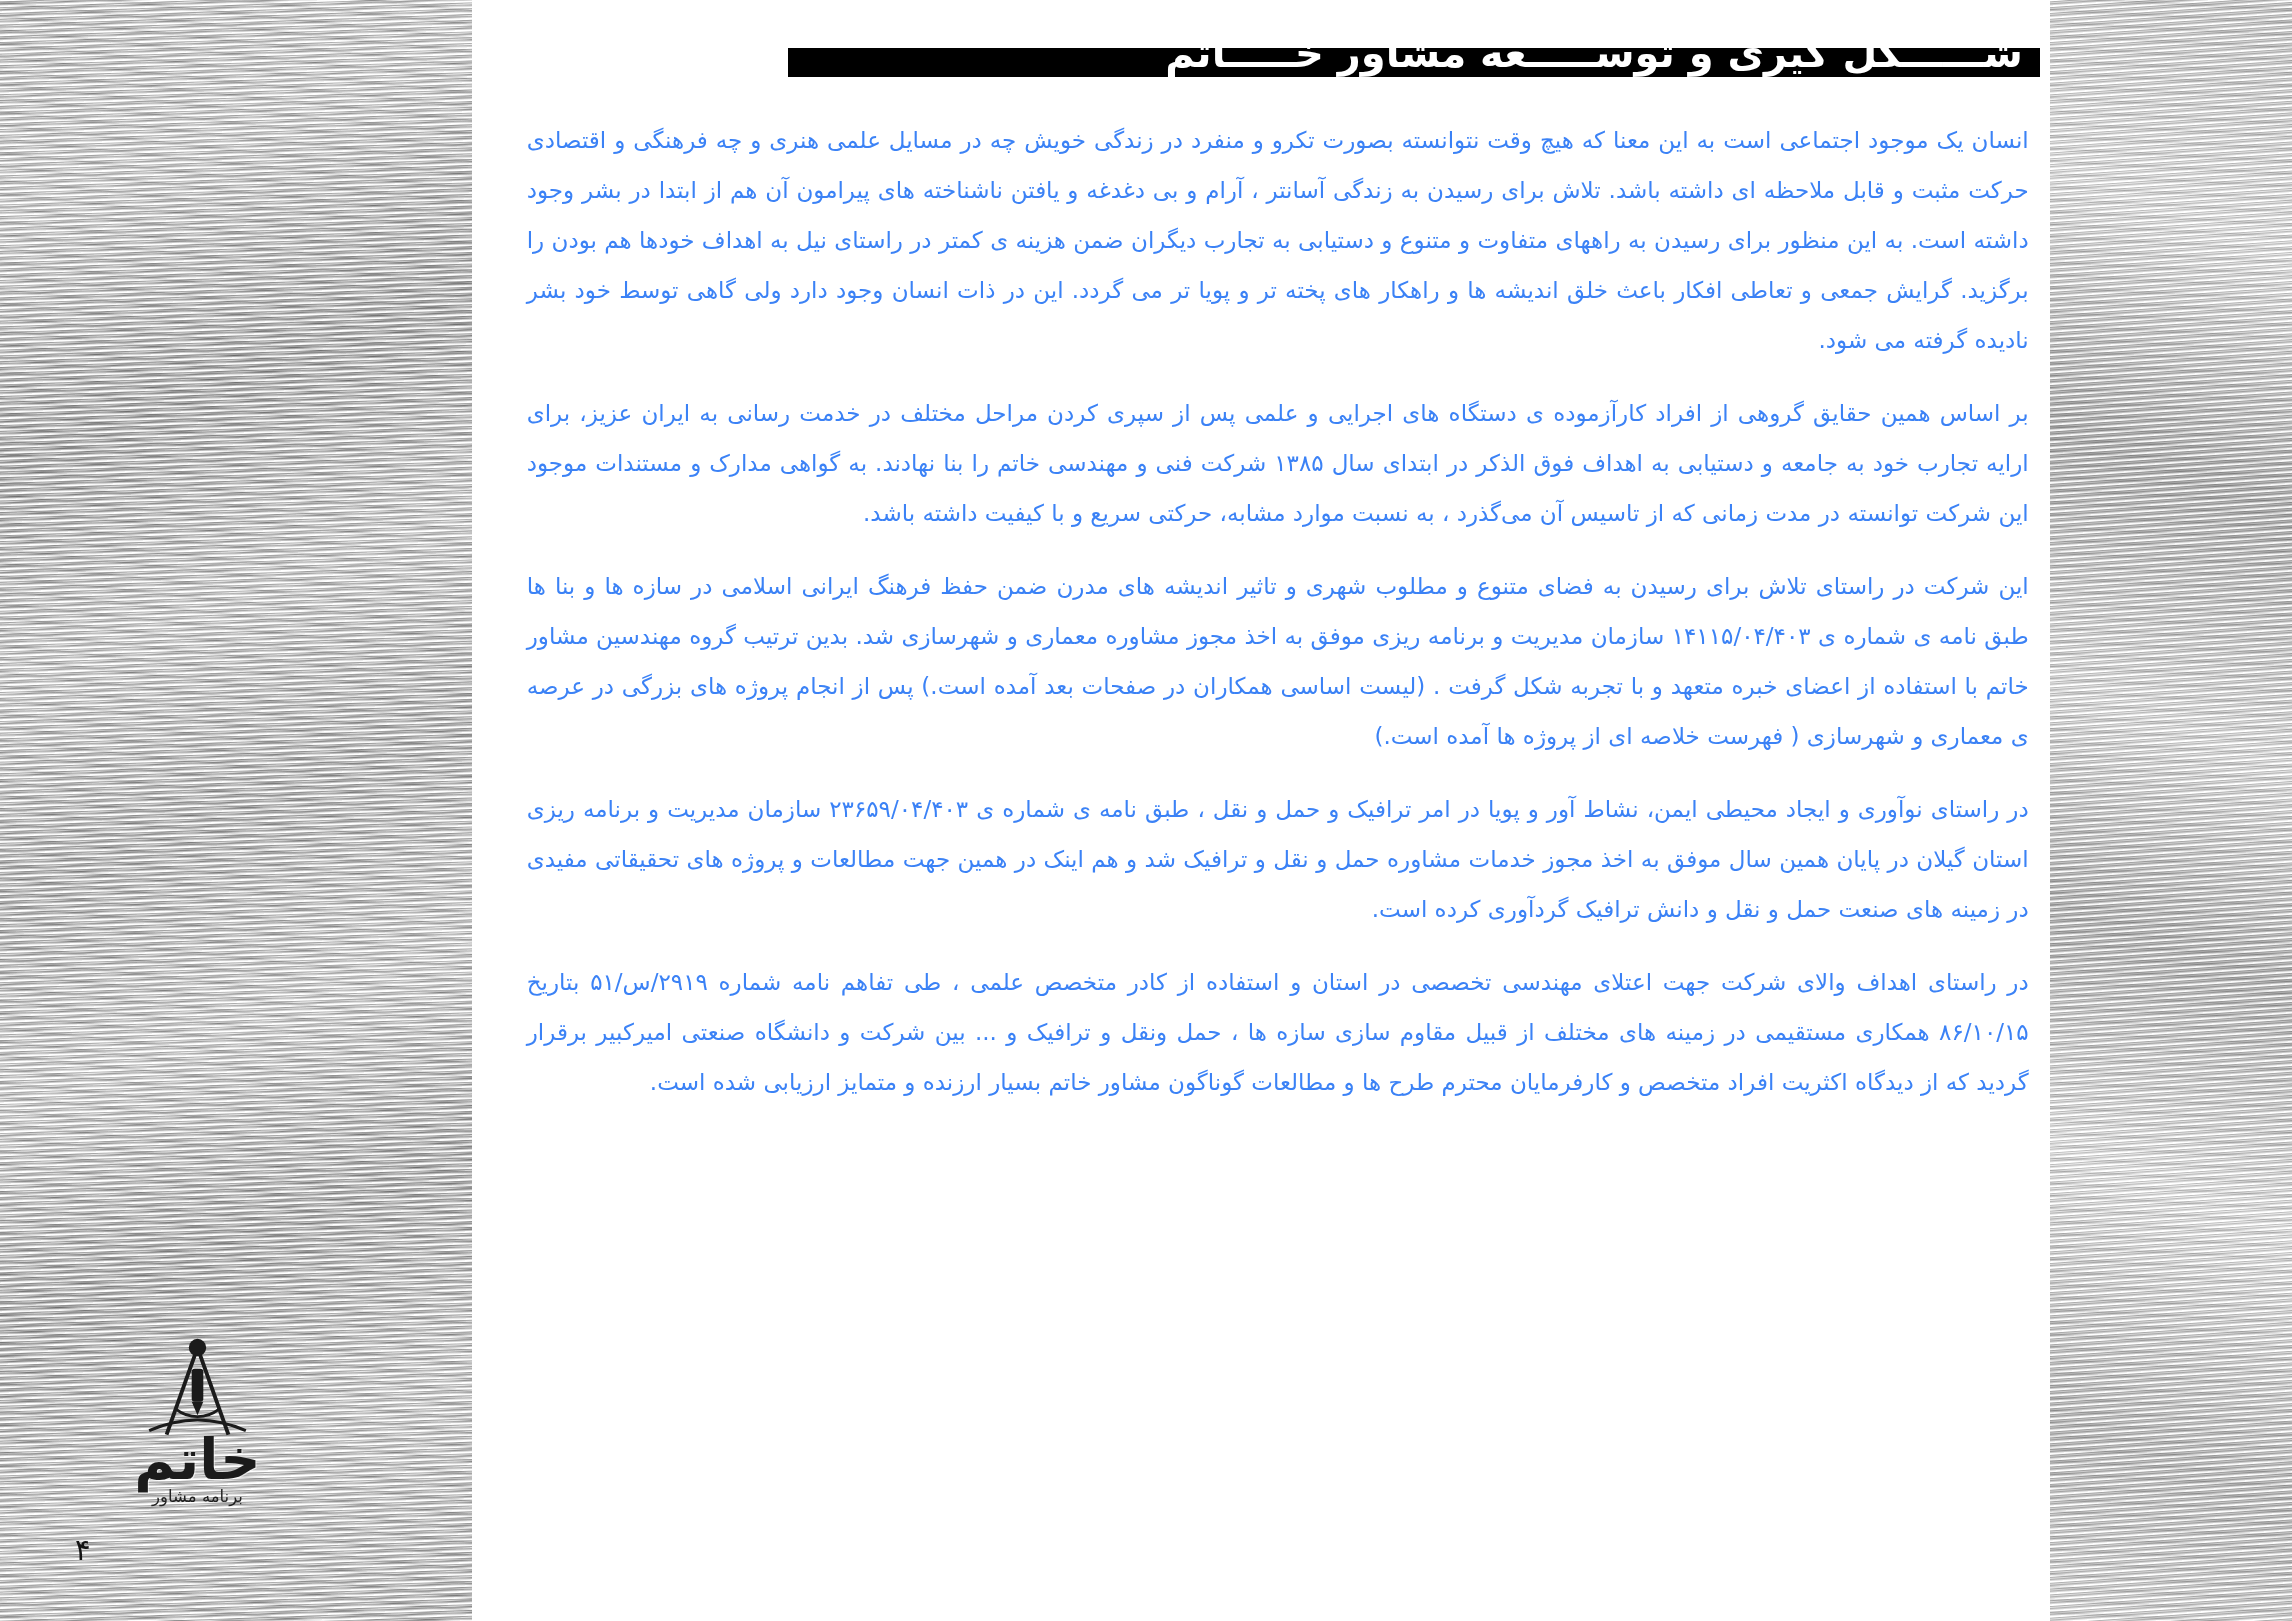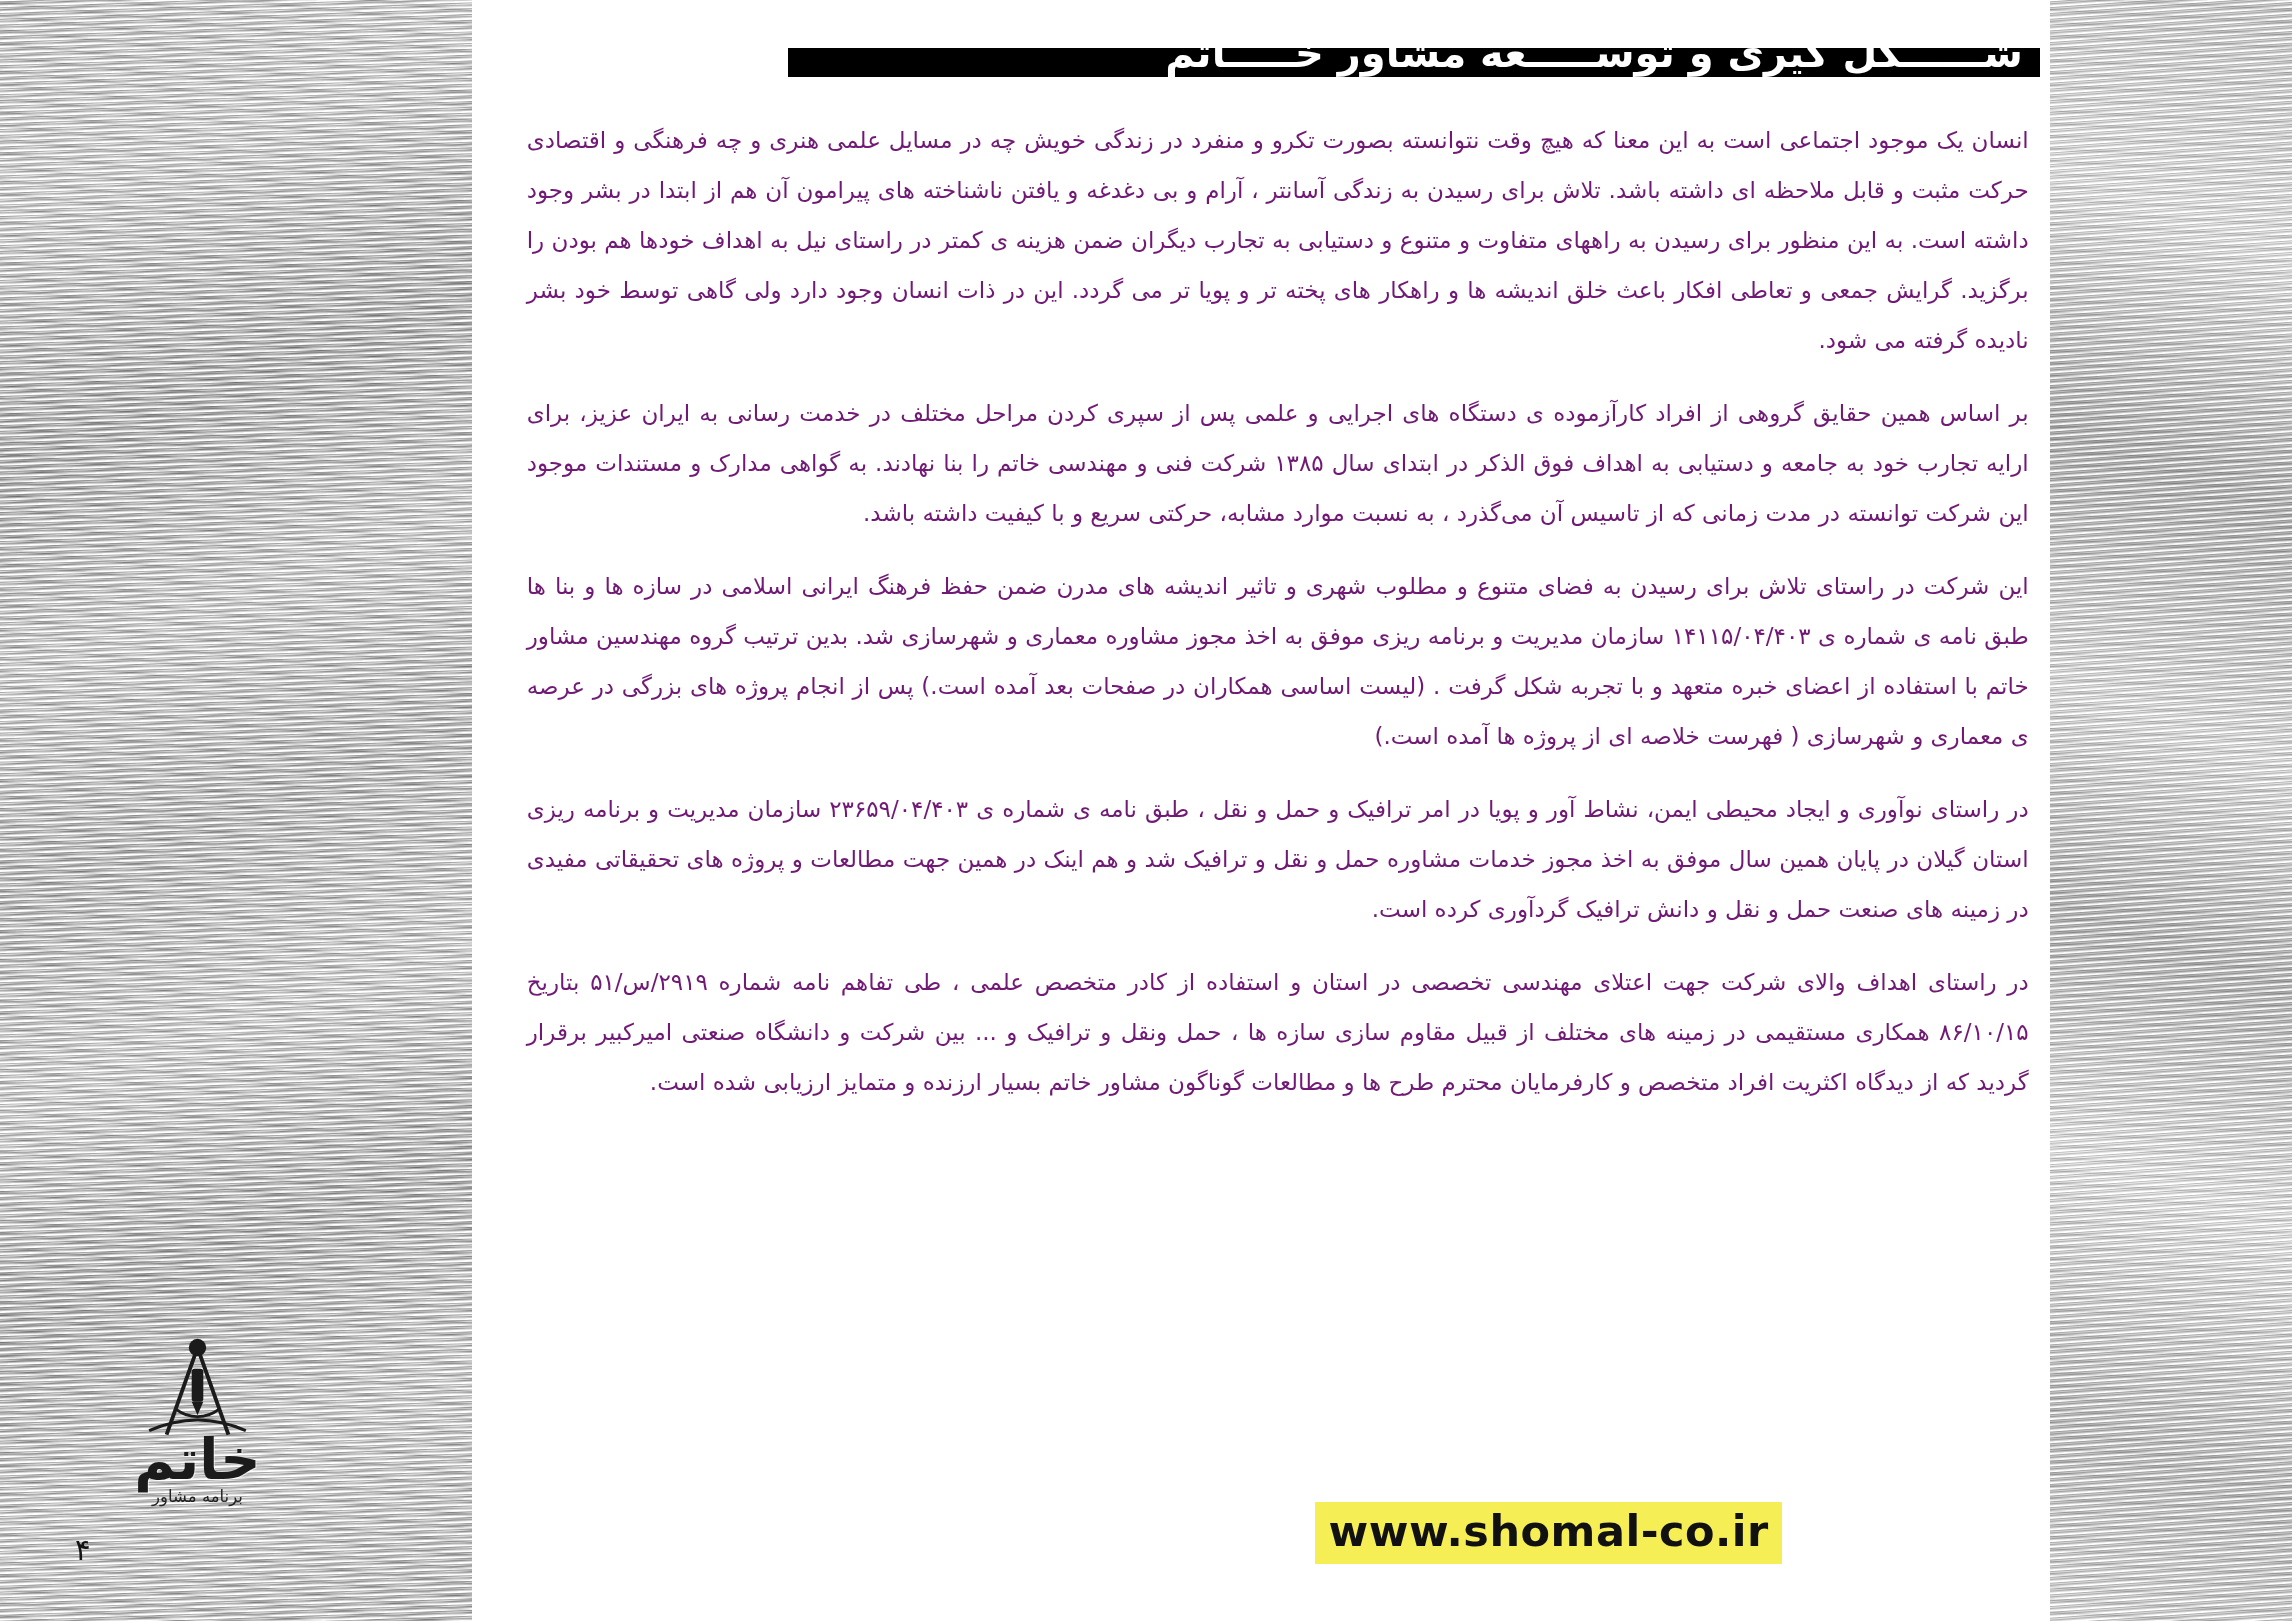--- a/index.html
+++ b/index.html
@@ -134,21 +134,21 @@
     line-height: 1.2;
   }
 
   .body-text {
     position: absolute;
     top: 115px;
     right: 21.3px;
     width: 1502px;
     text-align: justify;
     direction: rtl;
-    color: #701a75;
+    color: #3b82f6;
     font-size: 23px;
     line-height: 50px;
     font-family: "DejaVu Sans", sans-serif;
   }
   .para {
     margin: 0 0 23px 0;
     text-align: justify;
     text-justify: inter-word;
   }
 
@@ -232,21 +232,20 @@
     </div>
 
     <div class="body-text">
       <p class="para">انسان یک موجود اجتماعی است به این معنا که هیچ وقت نتوانسته بصورت تکرو و منفرد در زندگی خویش چه در مسایل علمی هنری و چه فرهنگی و اقتصادی حرکت مثبت و قابل ملاحظه ای داشته باشد. تلاش برای رسیدن به زندگی آسانتر ، آرام و بی دغدغه و یافتن ناشناخته های پیرامون آن هم از ابتدا در بشر وجود داشته است. به این منظور برای رسیدن به راههای متفاوت و متنوع و دستیابی به تجارب دیگران ضمن هزینه ی کمتر در راستای نیل به اهداف خودها هم بودن را برگزید. گرایش جمعی و تعاطی افکار باعث خلق اندیشه ها و راهکار های پخته تر و پویا تر می گردد. این در ذات انسان وجود دارد ولی گاهی توسط خود بشر نادیده گرفته می شود.</p>
       <p class="para">بر اساس همین حقایق گروهی از افراد کارآزموده ی دستگاه های اجرایی و علمی پس از سپری کردن مراحل مختلف در خدمت رسانی به ایران عزیز، برای ارایه تجارب خود به جامعه و دستیابی به اهداف فوق الذکر در ابتدای سال ۱۳۸۵ شرکت فنی و مهندسی خاتم را بنا نهادند. به گواهی مدارک و مستندات موجود این شرکت توانسته در مدت زمانی که از تاسیس آن می‌گذرد ، به نسبت موارد مشابه، حرکتی سریع و با کیفیت داشته باشد.</p>
       <p class="para">این شرکت در راستای تلاش برای رسیدن به فضای متنوع و مطلوب شهری و تاثیر اندیشه های مدرن ضمن حفظ فرهنگ ایرانی اسلامی در سازه ها و بنا ها طبق نامه ی شماره ی ۱۴۱۱۵/۰۴/۴۰۳ سازمان مدیریت و برنامه ریزی موفق به اخذ مجوز مشاوره معماری و شهرسازی شد. بدین ترتیب گروه مهندسین مشاور خاتم با استفاده از اعضای خبره متعهد و با تجربه شکل گرفت . (لیست اساسی همکاران در صفحات بعد آمده است.) پس از انجام پروژه های بزرگی در عرصه ی معماری و شهرسازی ( فهرست خلاصه ای از پروژه ها آمده است.)</p>
       <p class="para">در راستای نوآوری و ایجاد محیطی ایمن، نشاط آور و پویا در امر ترافیک و حمل و نقل ، طبق نامه ی شماره ی ۲۳۶۵۹/۰۴/۴۰۳ سازمان مدیریت و برنامه ریزی استان گیلان در پایان همین سال موفق به اخذ مجوز خدمات مشاوره حمل و نقل و ترافیک شد و هم اینک در همین جهت مطالعات و پروژه های تحقیقاتی مفیدی در زمینه های صنعت حمل و نقل و دانش ترافیک گردآوری کرده است.</p>
       <p class="para">در راستای اهداف والای شرکت جهت اعتلای مهندسی تخصصی در استان و استفاده از کادر متخصص علمی ، طی تفاهم نامه شماره ۲۹۱۹/س/۵۱ بتاریخ ۸۶/۱۰/۱۵ همکاری مستقیمی در زمینه های مختلف از قبیل مقاوم سازی سازه ها ، حمل ونقل و ترافیک و ... بین شرکت و دانشگاه صنعتی امیرکبیر برقرار گردید که از دیدگاه اکثریت افراد متخصص و کارفرمایان محترم طرح ها و مطالعات گوناگون مشاور خاتم بسیار ارزنده و متمایز ارزیابی شده است.</p>
     </div>
 
-    <div class="watermark">www.shomal-co.ir</div>
 
   </div>
 
   <div class="logo">
     <div class="logo-mark">
       <svg width="175" height="116" viewBox="0 0 180 120" xmlns="http://www.w3.org/2000/svg">
         <g fill="none" stroke="#1b1b1b" stroke-width="4">
           <path d="M90 14 L58 104"></path>
           <path d="M90 14 L122 104"></path>
           <circle cx="90" cy="14" r="9" fill="#1b1b1b" stroke="none"></circle>

